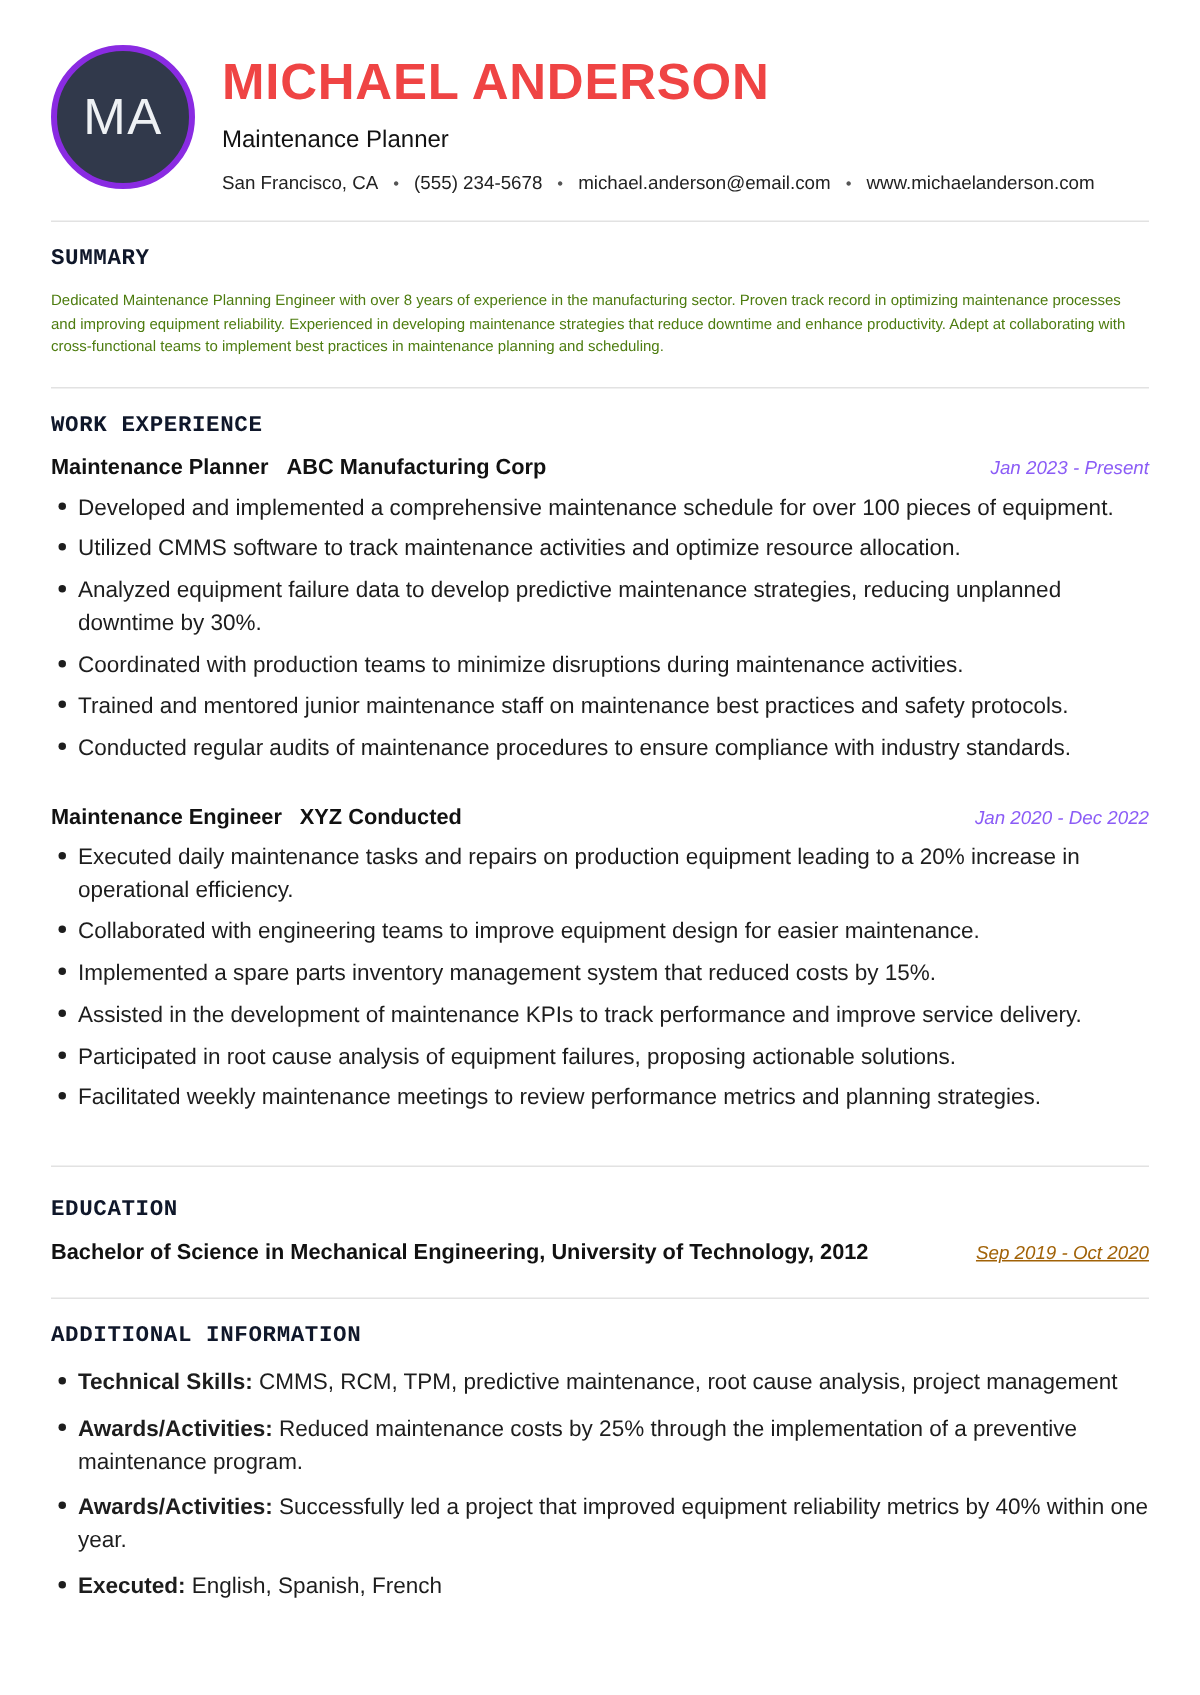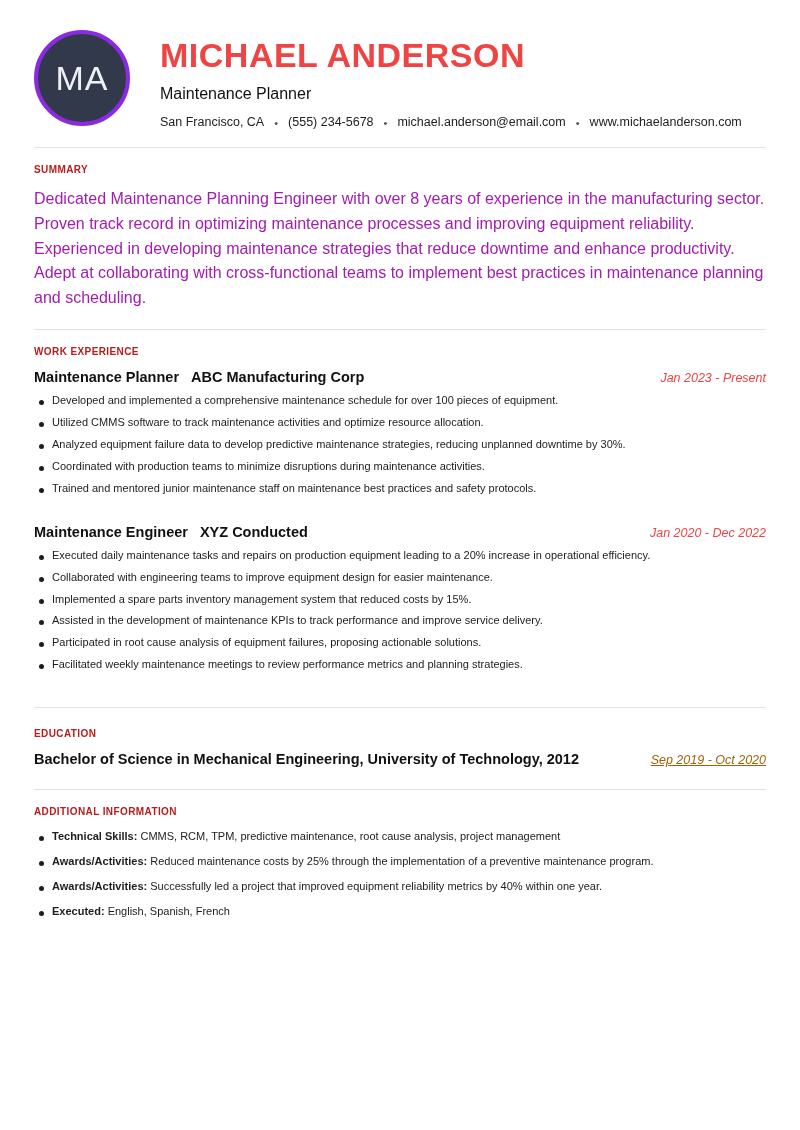--- a/index.html
+++ b/index.html
@@ -7,21 +7,21 @@
   body {
     width: 800px;
     height: 1130px;
     font-family: "Liberation Sans", sans-serif;
     color: #1b1b1b;
     position: relative;
   }
   .page { padding: 26px 34px 0 34px; }
 
   
-  .header { display: flex; align-items: flex-start; gap: 30px; padding-bottom: 18px; }
+  .header { display: flex; align-items: flex-start; gap: 18px; padding-bottom: 18px; }
   .avatar {
     width: 96px; height: 96px;
     border-radius: 50%;
     background: #31394b;
     border: 4px solid #8a2be2;
     display: flex; align-items: center; justify-content: center;
     color: #eef1f4; font-size: 34px; font-weight: 400; letter-spacing: 1px;
     flex: 0 0 auto;
     margin-top: 4px;
   }
@@ -37,48 +37,49 @@
     display: flex; align-items: flex-end; flex-wrap: wrap;
     gap: 10px; margin-top: 12px;
     font-size: 12.5px; color: #222;
   }
   .contact-sep { color: #555; font-size: 11px; }
 
   
   .divider { border: none; border-top: 1px solid #e2e2e2; margin: 0; }
   .section { padding: 16px 0 18px 0; }
   .section-heading {
-    color: #b91c1c;
-    font-size: 10px;
+    color: #0f172a;
+    font-size: 15px;
     font-weight: 800;
     letter-spacing: 0.4px;
     margin-bottom: 12px;
+    font-family: Liberation Mono, monospace;
   }
   .summary-text {
-    font-size: 16px;
+    font-size: 10px;
     line-height: 1.55;
-    color: #a21caf;
+    color: #4d7c0f;
   }
 
   
   .job { margin-bottom: 14px; }
   .job:last-child { margin-bottom: 0; margin-top: 27px; }
   .job-header {
     display: flex; justify-content: space-between; align-items: baseline;
     margin-bottom: 8px;
   }
   .job-left { display: flex; gap: 12px; align-items: baseline; }
   .job-role, .job-company { font-size: 14.5px; font-weight: 700; color: #111; }
-  .job-dates { font-size: 12.5px; font-style: italic; color: #ef4444; white-space: nowrap; }
+  .job-dates { font-size: 12.5px; font-style: italic; color: #8b5cf6; white-space: nowrap; }
 
   ul.bullets { list-style: none; }
   ul.bullets li {
     position: relative;
     padding-left: 18px;
-    font-size: 11px;
+    font-size: 15px;
     line-height: 1.45;
     margin-bottom: 6px;
     color: #1d1d1d;
   }
   ul.bullets li::before {
     content: "";
     position: absolute;
     left: 5px; top: 7px;
     width: 5px; height: 5px;
     border-radius: 50%;
@@ -139,20 +140,21 @@
           <span class="job-company">ABC Manufacturing Corp</span>
         </div>
         <span class="job-dates">Jan 2023 - Present</span>
       </div>
       <ul class="bullets">
         <li>Developed and implemented a comprehensive maintenance schedule for over 100 pieces of equipment.</li>
         <li>Utilized CMMS software to track maintenance activities and optimize resource allocation.</li>
         <li>Analyzed equipment failure data to develop predictive maintenance strategies, reducing unplanned downtime by 30%.</li>
         <li>Coordinated with production teams to minimize disruptions during maintenance activities.</li>
         <li>Trained and mentored junior maintenance staff on maintenance best practices and safety protocols.</li>
+        <li>Conducted regular audits of maintenance procedures to ensure compliance with industry standards.</li>
       </ul>
     </div>
 
     <div class="job">
       <div class="job-header">
         <div class="job-left">
           <span class="job-role">Maintenance Engineer</span>
           <span class="job-company">XYZ Conducted</span>
         </div>
         <span class="job-dates">Jan 2020 - Dec 2022</span>

